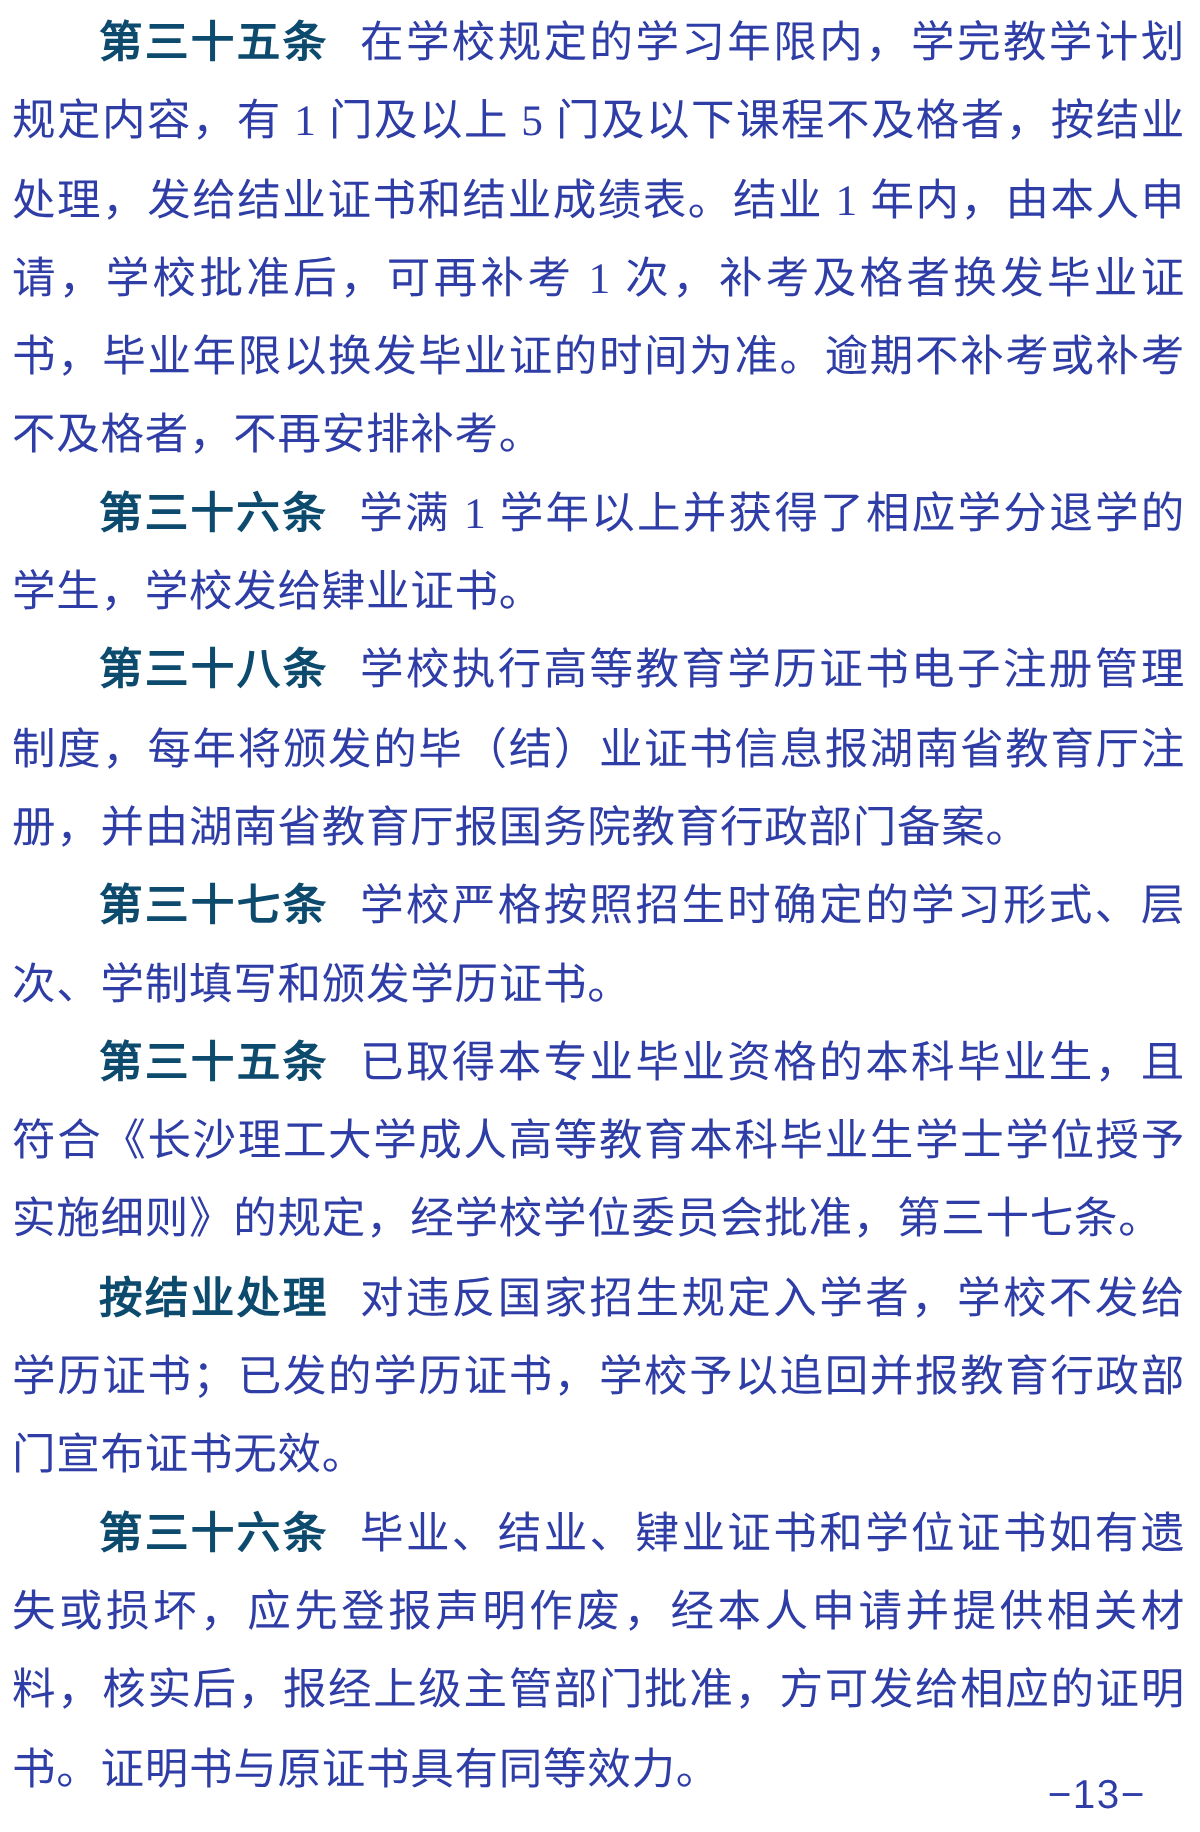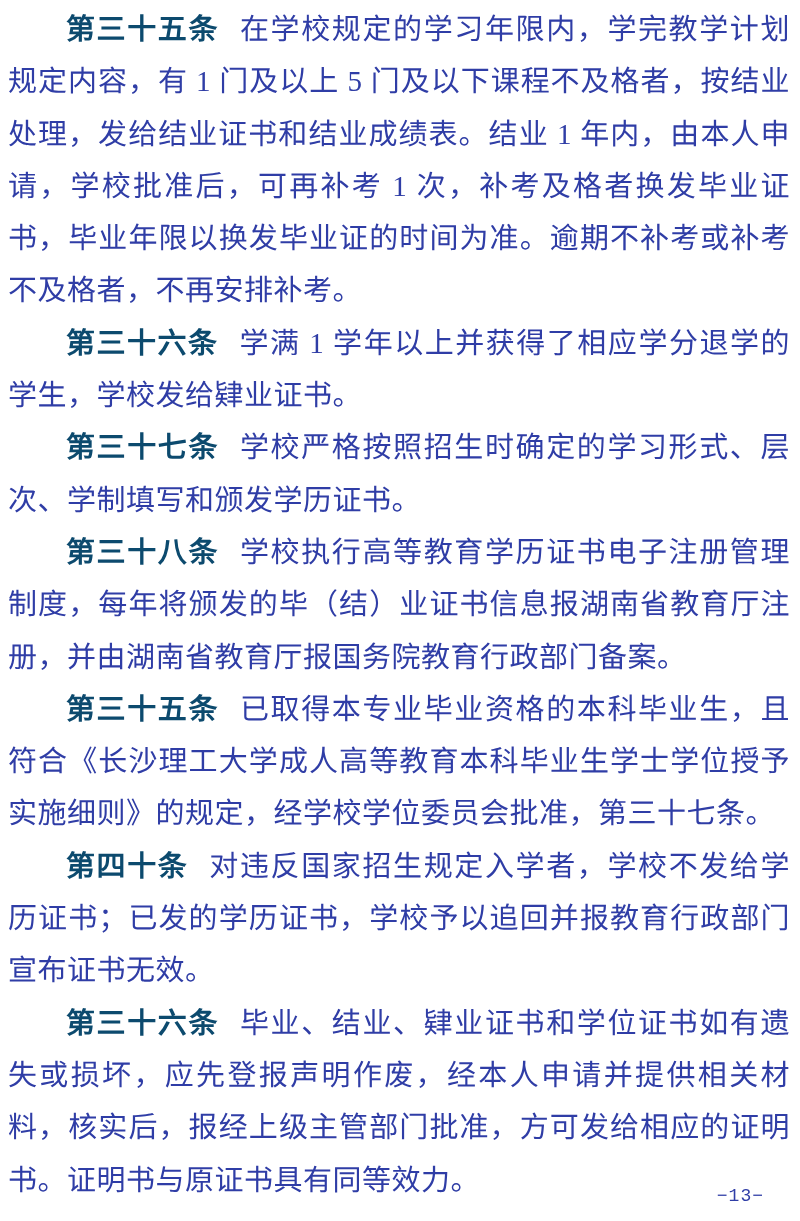--- a/index.html
+++ b/index.html
@@ -35,54 +35,54 @@
   }
   .art-num {
     font-weight: 700;
     margin-right: 0.72em;
     color: #0c4a6e;
   }
   .page-number {
     position: absolute;
     right: 36px;
     bottom: 10px;
-    font-family: Liberation Mono, monospace;
-    font-size: 18px;
+    font-family: Liberation Sans, sans-serif;
+    font-size: 27px;
     line-height: 30px;
     color: #2f3da6;
     letter-spacing: 1px;
   }
 </style>
 </head>
 <body>
 
 <div class="page">
 
   <p class="para">
     <strong class="art-num">第三十五条</strong><span>在学校规定的学习年限内，学完教学计划规定内容，有 1 门及以上 5 门及以下课程不及格者，按结业处理，发给结业证书和结业成绩表。结业 1 年内，由本人申请，学校批准后，可再补考 1 次，补考及格者换发毕业证书，毕业年限以换发毕业证的时间为准。逾期不补考或补考不及格者，不再安排补考。</span>
   </p>
 
   <p class="para">
     <strong class="art-num">第三十六条</strong><span>学满 1 学年以上并获得了相应学分退学的学生，学校发给肄业证书。</span>
   </p>
 
   <p class="para">
-    <strong class="art-num">第三十七条</strong><span>学校严格按照招生时确定的学习形式、层次、学制填写和颁发学历证书。</span>
+    <strong class="art-num">第三十八条</strong><span>学校执行高等教育学历证书电子注册管理制度，每年将颁发的毕（结）业证书信息报湖南省教育厅注册，并由湖南省教育厅报国务院教育行政部门备案。</span>
   </p>
 
   <p class="para">
-    <strong class="art-num">第三十八条</strong><span>学校执行高等教育学历证书电子注册管理制度，每年将颁发的毕（结）业证书信息报湖南省教育厅注册，并由湖南省教育厅报国务院教育行政部门备案。</span>
+    <strong class="art-num">第三十七条</strong><span>学校严格按照招生时确定的学习形式、层次、学制填写和颁发学历证书。</span>
   </p>
 
   <p class="para">
     <strong class="art-num">第三十五条</strong><span>已取得本专业毕业资格的本科毕业生，且符合《长沙理工大学成人高等教育本科毕业生学士学位授予实施细则》的规定，经学校学位委员会批准，第三十七条。</span>
   </p>
 
   <p class="para">
-    <strong class="art-num">第四十条</strong><span>对违反国家招生规定入学者，学校不发给学历证书；已发的学历证书，学校予以追回并报教育行政部门宣布证书无效。</span>
+    <strong class="art-num">按结业处理</strong><span>对违反国家招生规定入学者，学校不发给学历证书；已发的学历证书，学校予以追回并报教育行政部门宣布证书无效。</span>
   </p>
 
   <p class="para">
     <strong class="art-num">第三十六条</strong><span>毕业、结业、肄业证书和学位证书如有遗失或损坏，应先登报声明作废，经本人申请并提供相关材料，核实后，报经上级主管部门批准，方可发给相应的证明书。证明书与原证书具有同等效力。</span>
   </p>
 
 </div>
 
 <div class="page-number">−13−</div>
 

